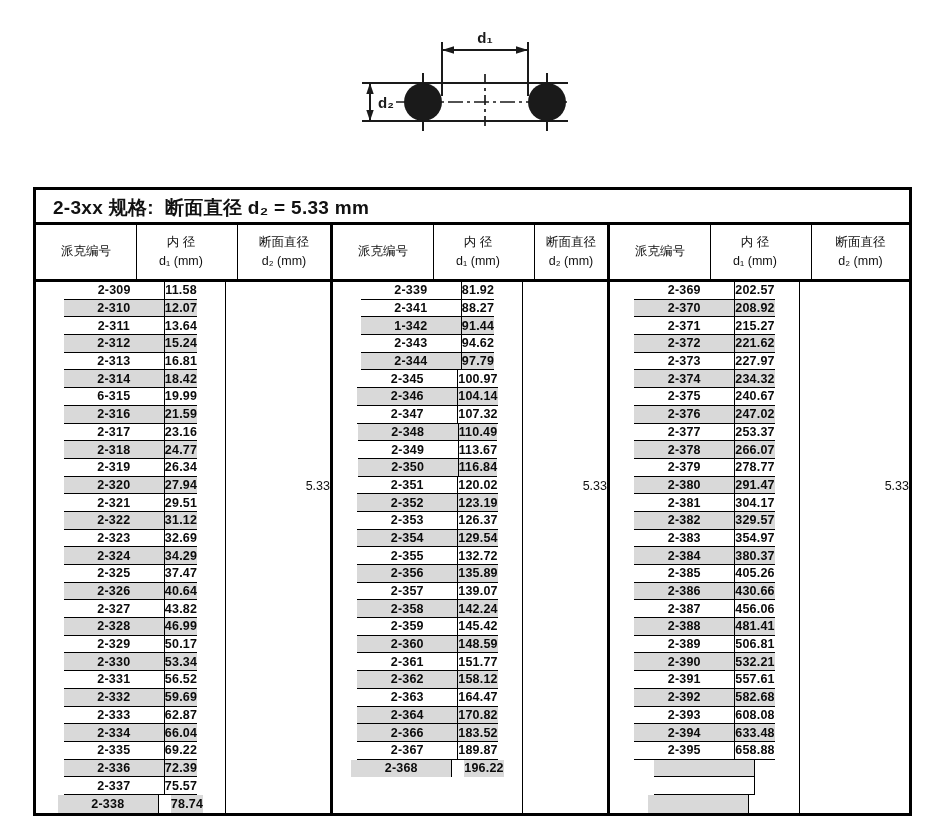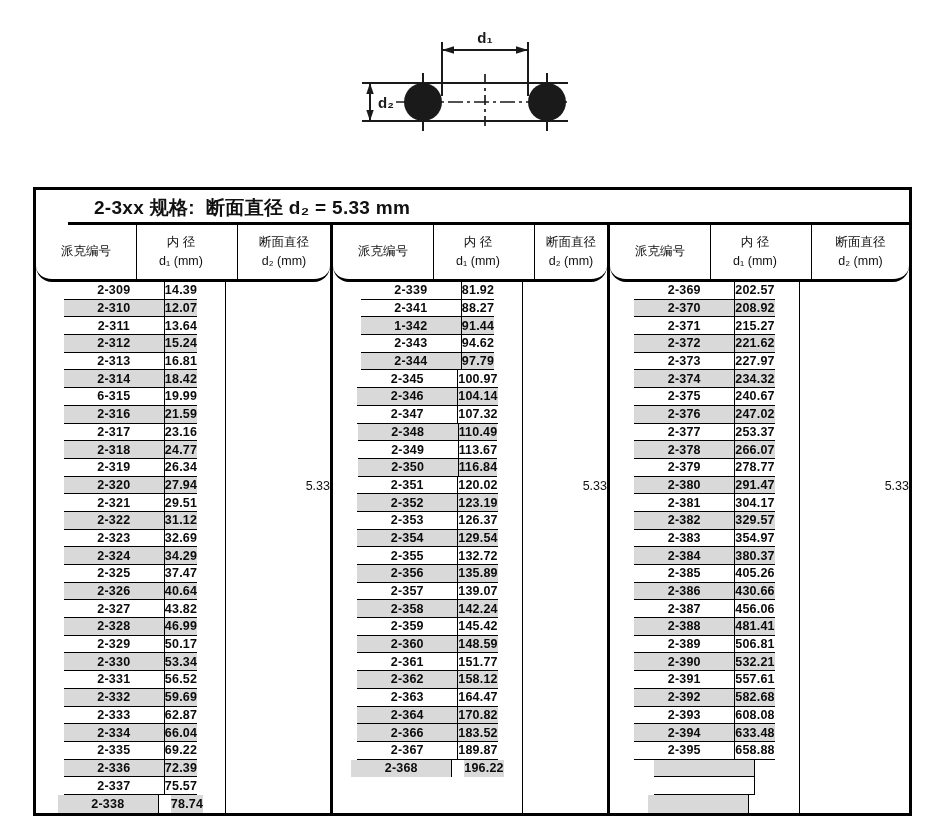--- a/index.html
+++ b/index.html
@@ -5,29 +5,29 @@
   * { margin:0; padding:0; box-sizing:border-box; }
   html,body { width:945px; height:835px; background:#ffffff; overflow:hidden; }
   body { position:relative; font-family:"Liberation Sans","DejaVu Sans",sans-serif; color:#111; }
 
   
   .diagram { position:absolute; left:356px; top:12px; width:215px; height:130px; }
 
   
   .spec-table { position:absolute; left:33px; top:187px; width:879px; border:3px solid #000; background:#fff; }
   .title-row { height:35px; line-height:35px; border-bottom:3px solid #000;
-               font-weight:bold; font-size:19px; padding-left:26px; white-space:pre; letter-spacing:0.3px;margin-left:32px; }
+               font-weight:bold; font-size:19px; padding-left:17px; white-space:pre; letter-spacing:0.3px; }
   .body-row  { display:flex; }
 
   .group { display:flex; flex-direction:column; }
   .g1 { width:294px; }
   .g2 { width:277px; border-left:3px solid #000; }
   .g3 { flex:1;      border-left:3px solid #000; }
 
-  .ghead { display:flex; height:57px; border-bottom:3px solid #000;border-radius:16px; }
+  .ghead { display:flex; height:57px; border-bottom:3px solid #000; }
   .hcell { display:flex; flex-direction:column; justify-content:center; align-items:center;
            font-size:12.5px; line-height:1.55; color:#111; }
   .hcell.part { width:101px; border-right:1.5px solid #000; }
   .hcell.id   { width:88px; }
   .hcell.d2   { flex:1; border-left:1.5px solid #000;margin-left:12px; }
 
   .gdata { display:flex; height:531px; }
   .rows  { display:flex; flex-direction:column; width:189px;align-items:center; }
   .row   { display:flex; height:17.7px; border-bottom:1.5px solid #000; }
   .row:last-child { border-bottom:none;gap:12px; }
@@ -97,21 +97,21 @@
         </div>
         <div class="hcell d2">
           <span>断面直径</span>
           <span>d₂ (mm)</span>
         </div>
       </div>
       <div class="gdata">
         <div class="rows">
             <div class="row">
               <div class="cell part">2-309</div>
-              <div class="cell id">14.39</div>
+              <div class="cell id">11.58</div>
             </div>
             <div class="row alt">
               <div class="cell part">2-310</div>
               <div class="cell id">12.07</div>
             </div>
             <div class="row">
               <div class="cell part">2-311</div>
               <div class="cell id">13.64</div>
             </div>
             <div class="row alt">

